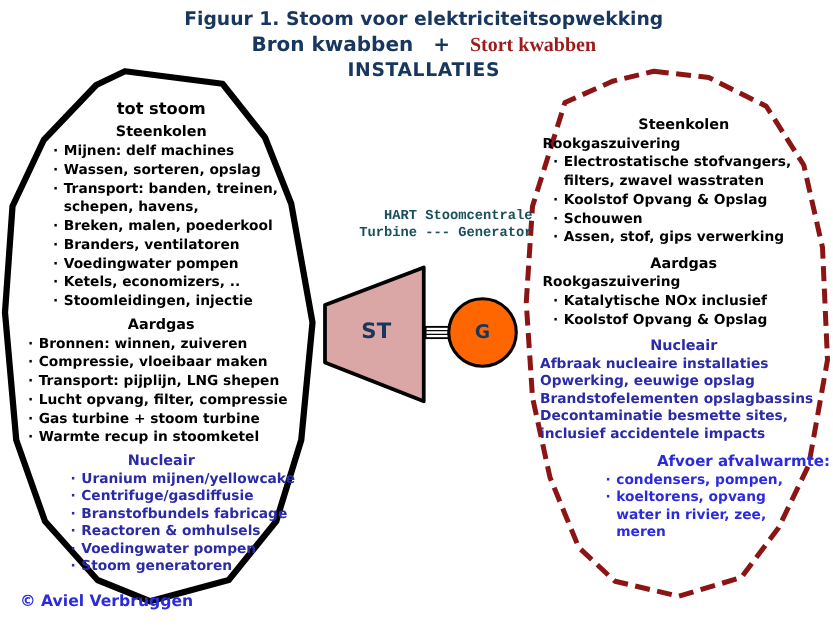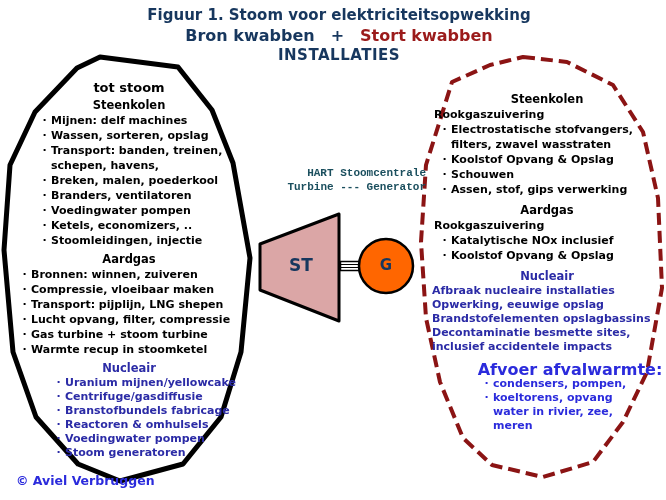--- a/index.html
+++ b/index.html
@@ -8,21 +8,21 @@
     font-family:"DejaVu Sans","Liberation Sans",sans-serif;font-weight:bold;color:#000;
   }
   svg{position:absolute;left:0;top:0;}
   .abs{position:absolute;}
   
   #title{left:0;top:6px;width:666px;text-align:center;transform:translateX(6px);}
   .t1{font-size:15px;color:var(--navy);line-height:19px;}
   .t2{font-size:16px;line-height:21px;}
   .t2 .bron{color:var(--navy);}
   .t2 .plus{color:var(--navy);margin:0 16px;}
-  .t2 .stort{color:var(--dark_red);}
+  .t2 .stort{color:var(--dark_red);font-family:Liberation Serif, serif;}
   .t3{font-size:15px;color:var(--navy);line-height:19px;letter-spacing:.5px;}
   
   #left-col{left:8px;top:80px;width:242px;}
   #right-col{left:430px;top:88px;width:234px;}
   .oval-head{font-size:13px;line-height:16px;text-align:center;color:#000;}
   .sec-title{font-size:11.5px;line-height:15px;text-align:center;margin-top:4px;}
   .sec-title.blue{color:var(--blue_mid);}
   .sub-title{font-size:11px;line-height:15px;text-align:left;}
   .list{font-size:11px;line-height:15px;}
   .li{display:flex;}
@@ -30,21 +30,21 @@
   .li .t{flex:1;}
   .compact{line-height:14px;}
   .blue-txt{color:var(--blue_mid);}
   .bright-txt{color:var(--blue_bright);}
   #ls-list{margin-left:30px;}
   #la-list{margin-left:10px;}
   #ln-list{margin-left:44px;}
   #rs-list,#ra-list{margin-left:8px;}
   #rs-sub,#ra-sub{margin-left:4px;}
   #rn-lines{margin-left:2px;}
-  #rw-title{font-size:16px;line-height:15px;margin-left:46px;text-align:center;color:var(--blue_bright);}
+  #rw-title{font-size:12px;line-height:15px;margin-left:46px;text-align:right;color:var(--blue_bright);}
   #rw-list{margin-left:50px;}
   
   #hart-label{left:258px;top:166px;width:168px;text-align:right;font-size:11px;line-height:14px;color:var(--hart);font-family:Liberation Mono, monospace;}
   #st-label{left:276px;top:255px;width:50px;text-align:center;font-size:17px;color:var(--navy);}
   #g-label{left:371px;top:256px;width:30px;text-align:center;font-size:15px;color:var(--navy);}
   
   #copyright{left:16px;top:473px;font-size:12.5px;color:var(--blue_bright);}
 </style>
 </head>
 <body>

